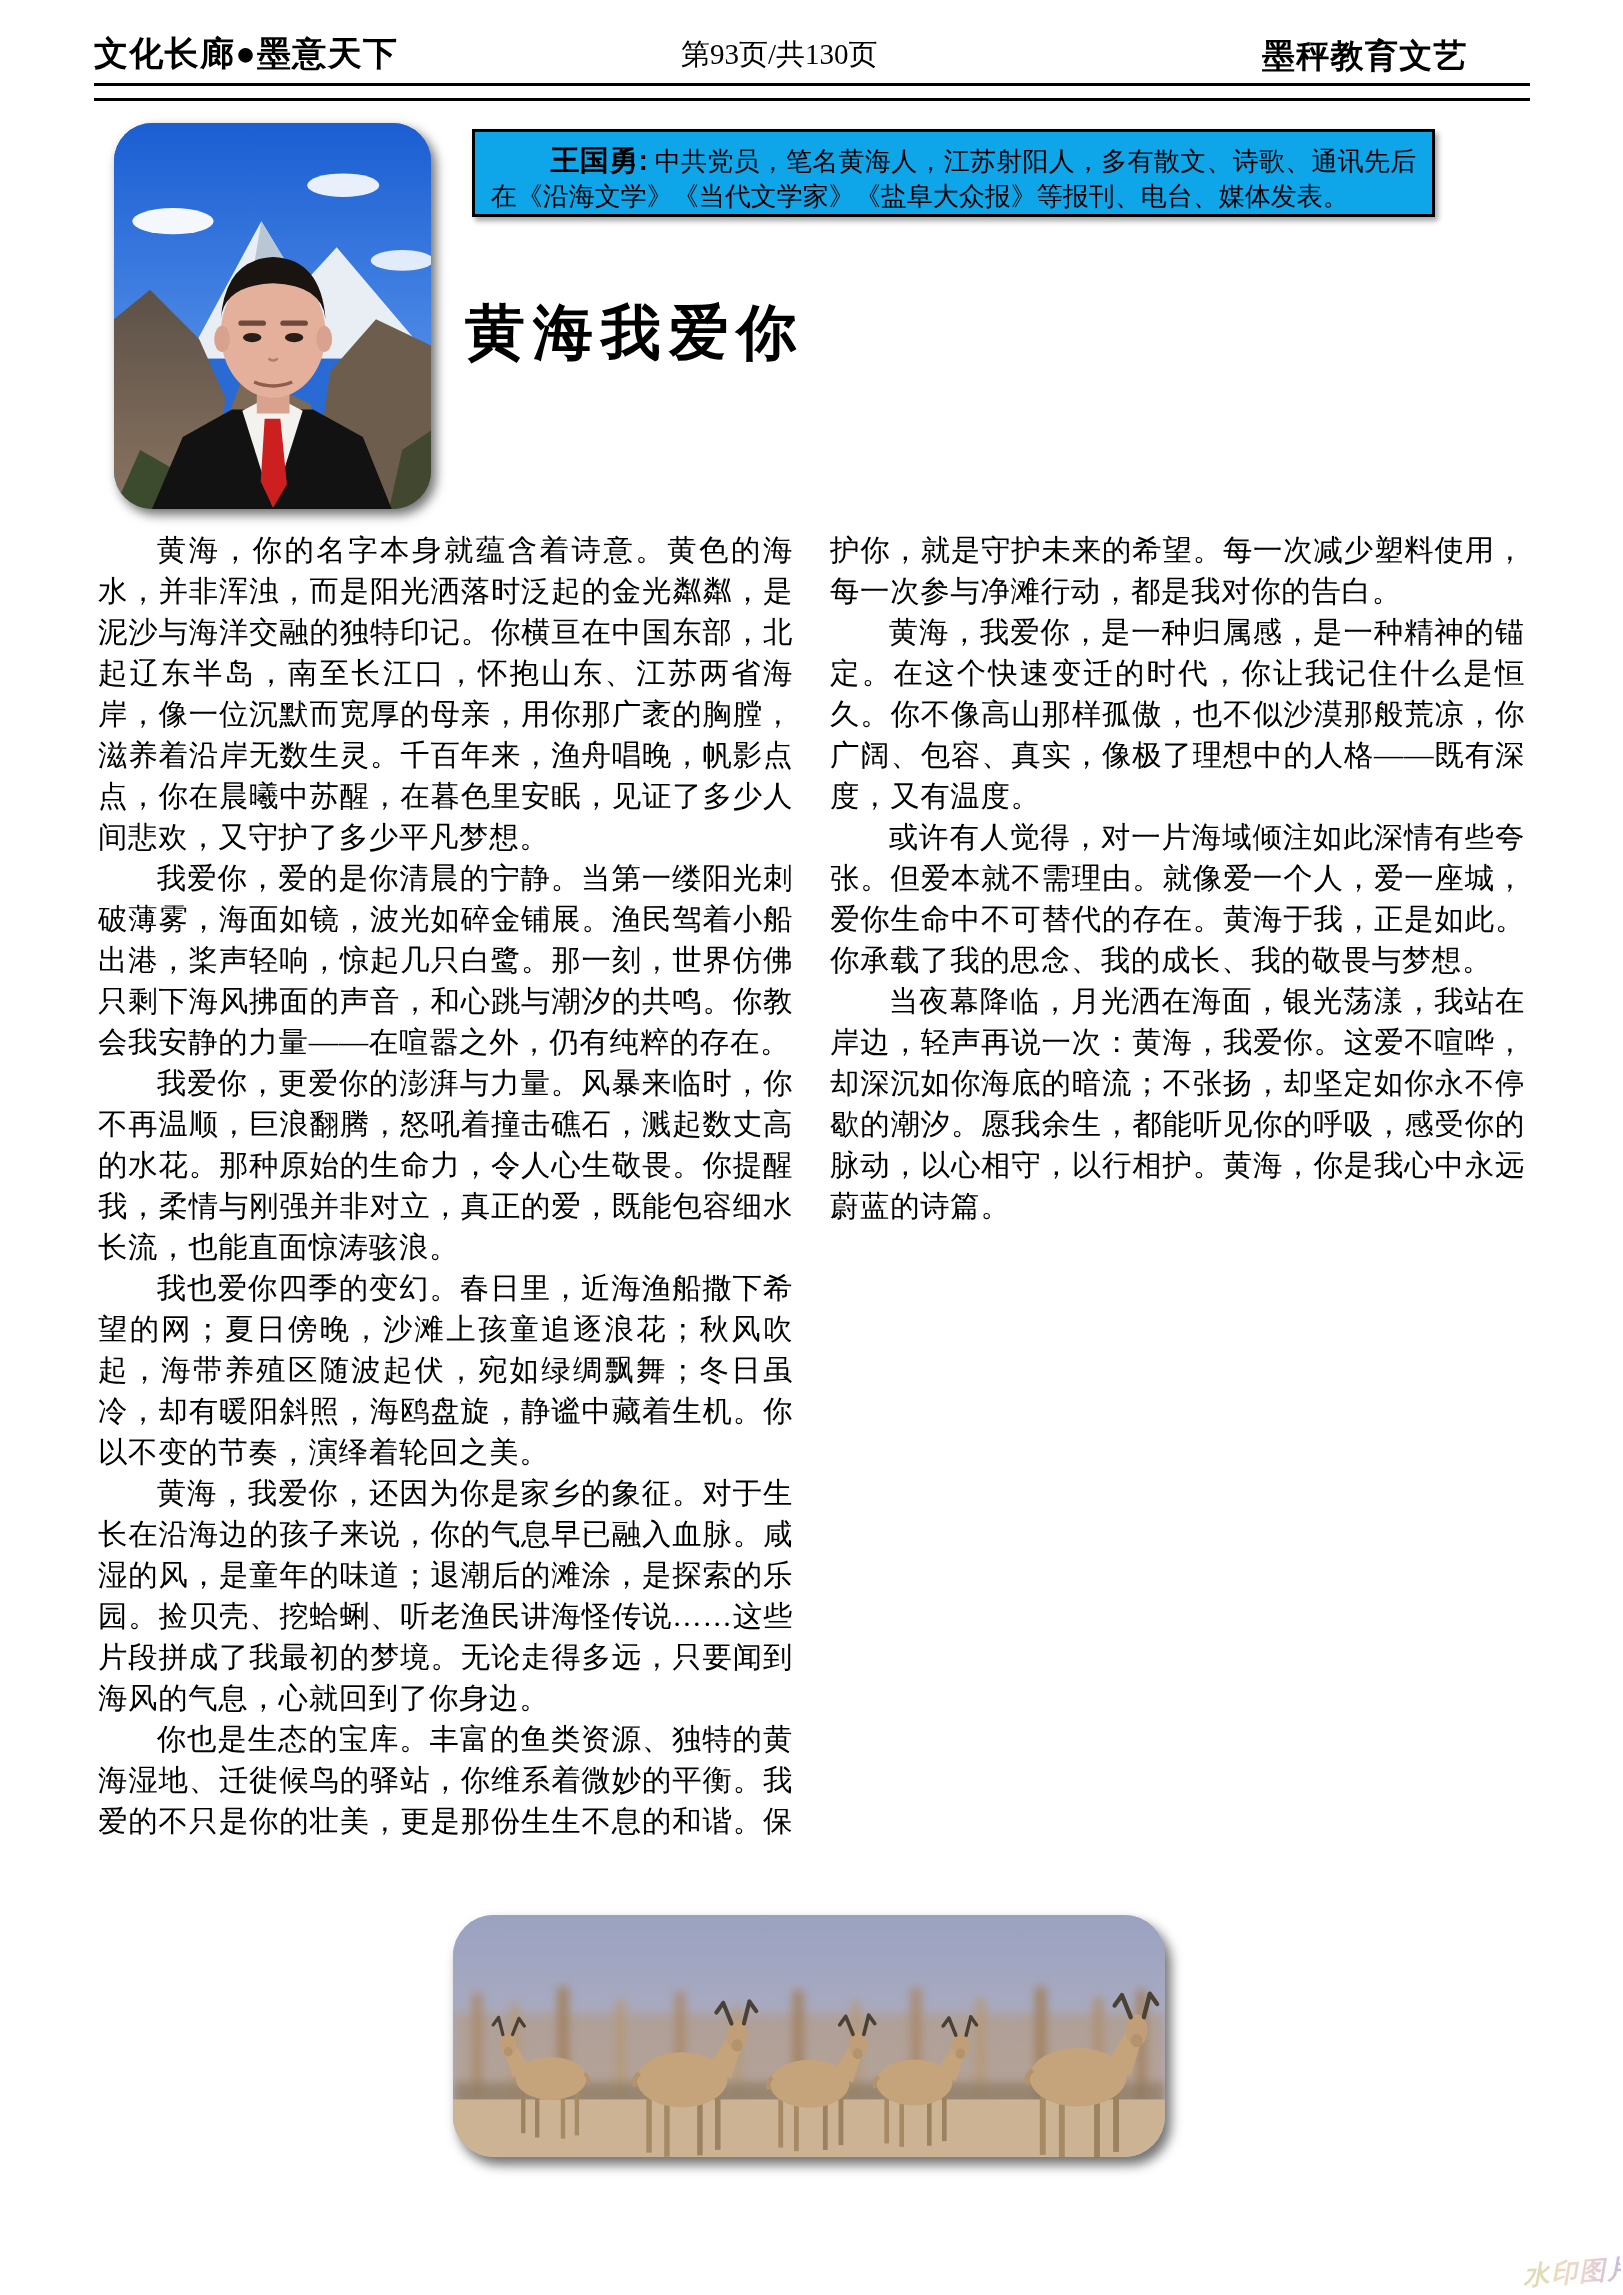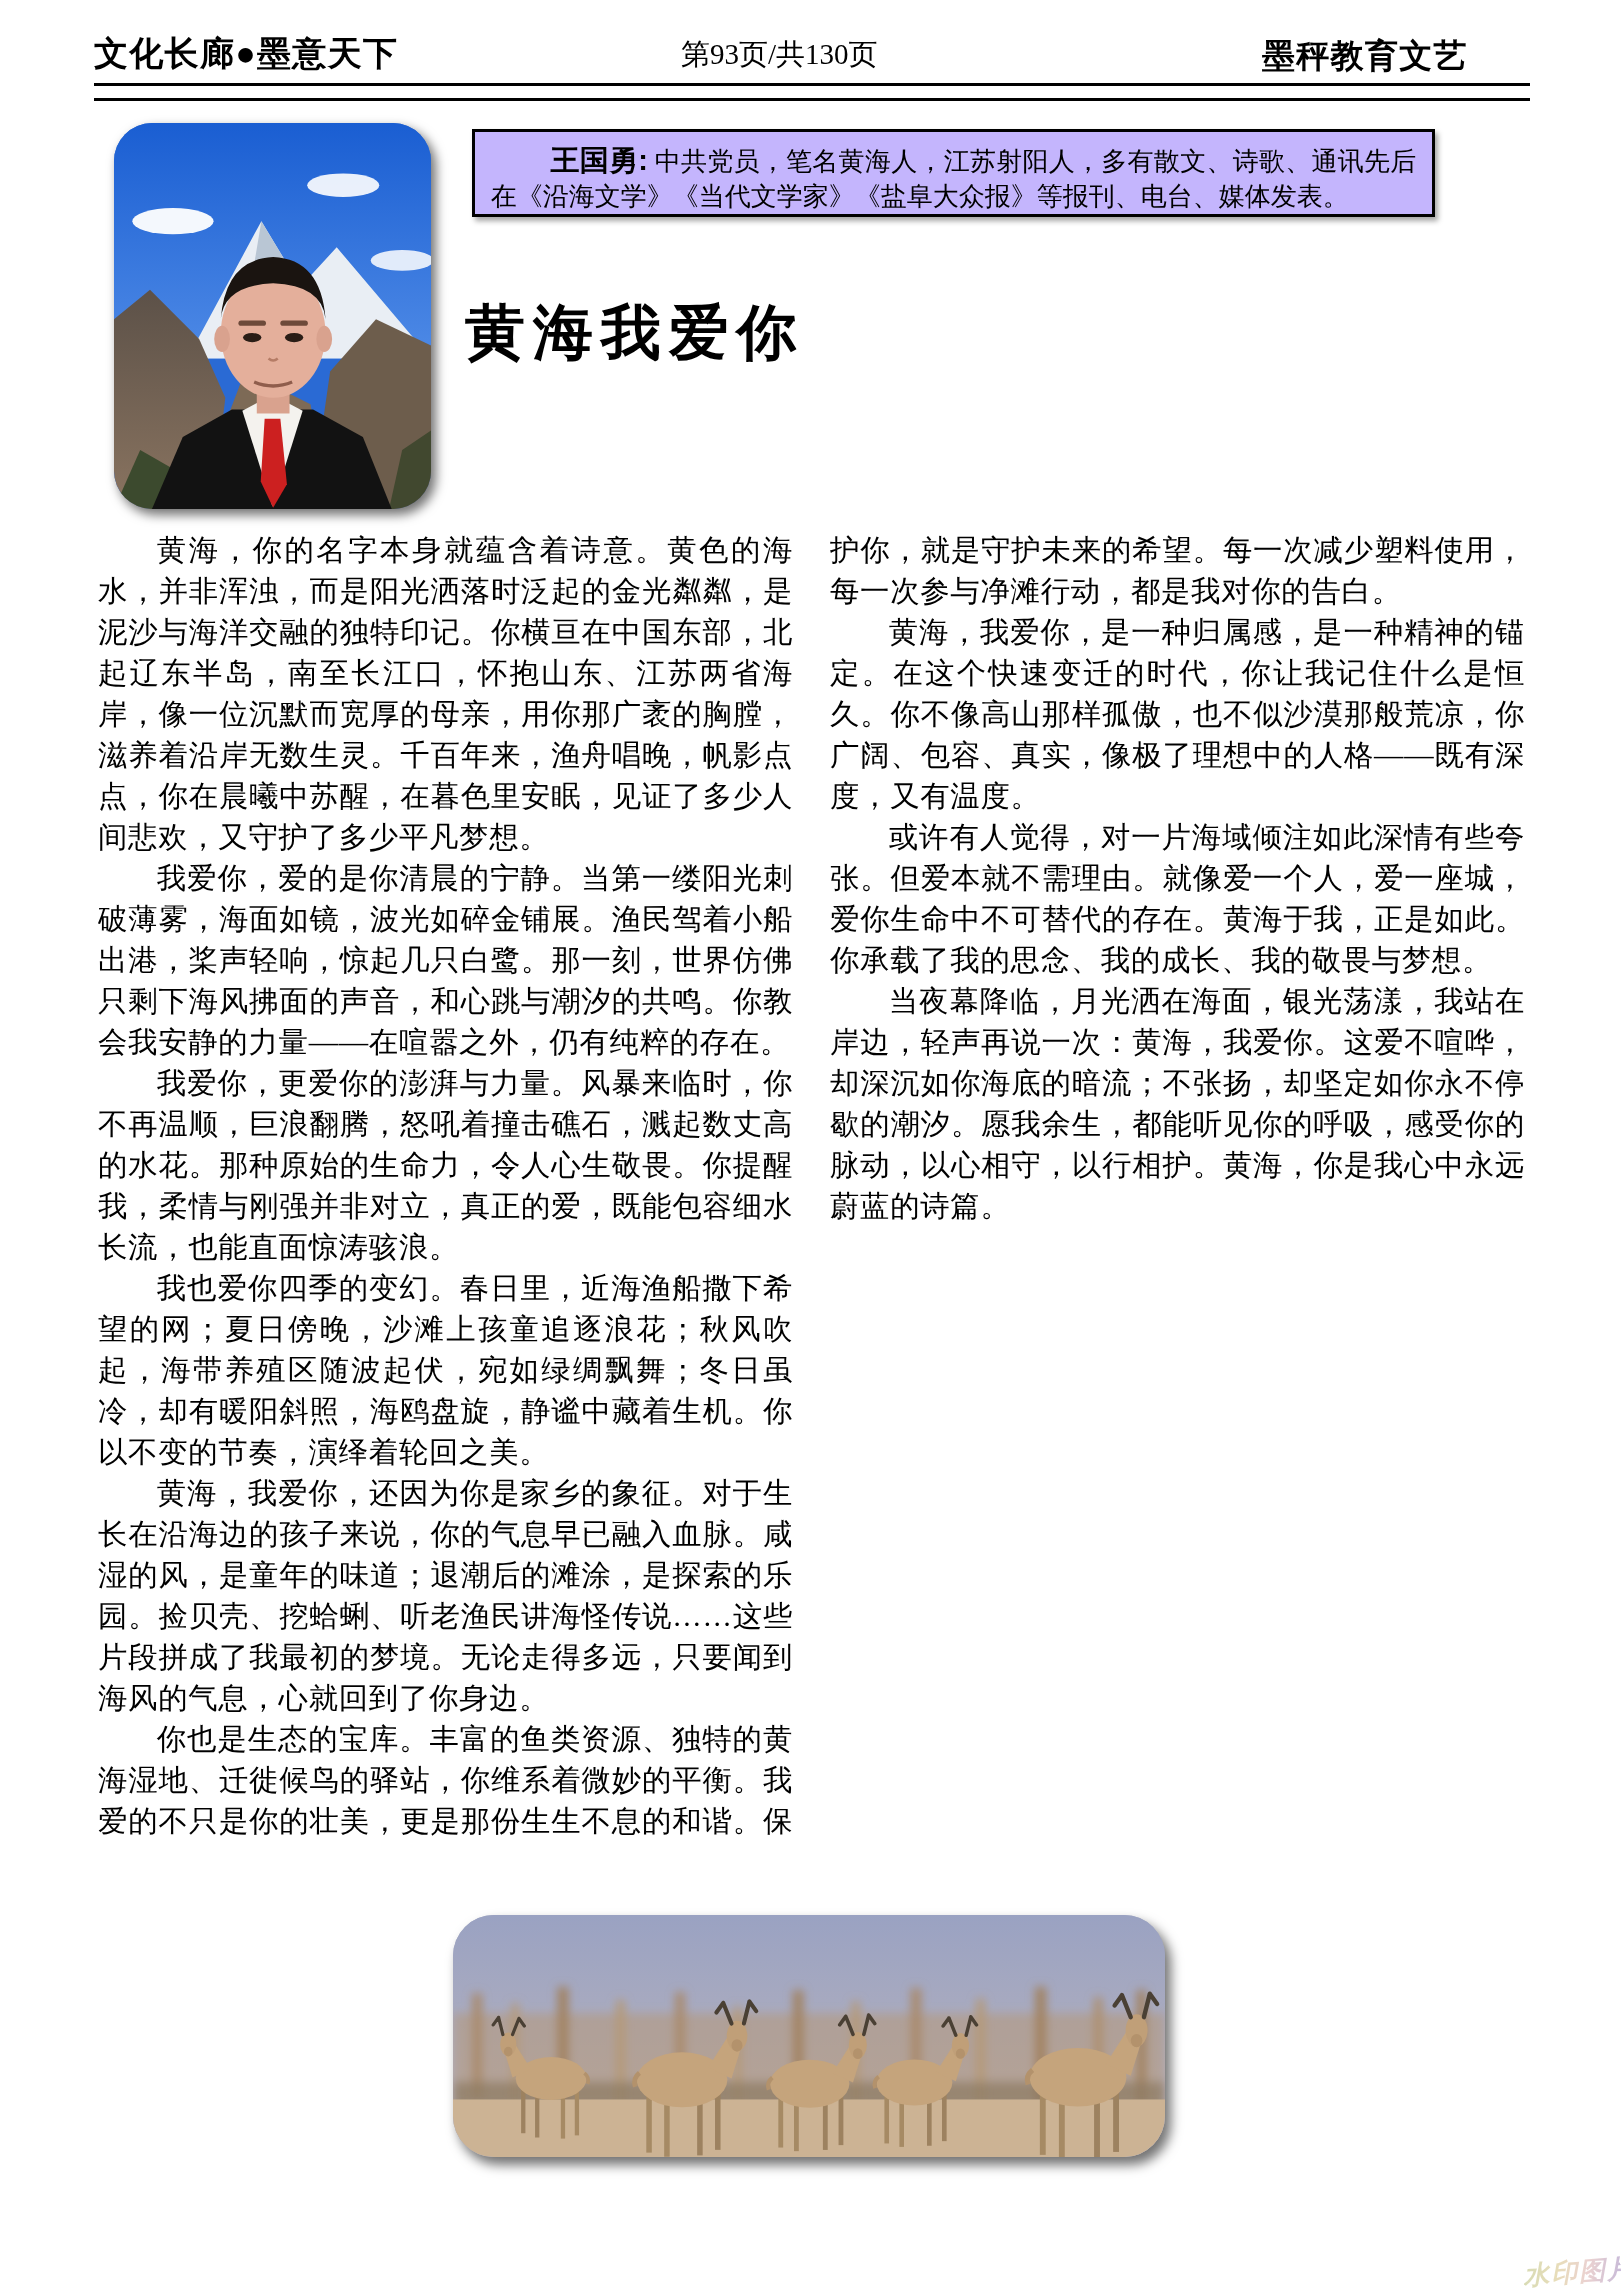--- a/index.html
+++ b/index.html
@@ -28,21 +28,21 @@
   .portrait{
     position:absolute;left:114px;top:123px;width:317px;height:386px;
     border-radius:38px;overflow:hidden;
     box-shadow:4.6px 5.9px 10.5px rgba(0,0,0,.55);
     background:#2a6ad4;
   }
   .portrait svg{display:block;width:100%;height:100%;}
   
   .bio-box{
     position:absolute;left:472px;top:129px;width:963px;height:88px;
-    box-sizing:border-box;border:3.3px solid #000;background:#c4b5fd;
+    box-sizing:border-box;border:3.3px solid #000;background:#0ea5e9;
     box-shadow:2.6px 3.9px 5.2px rgba(0,0,0,.35);
     padding:10.5px 15.7px 0 15.7px;
   }
   .bio-box p{
     margin:0;font-size:26px;line-height:35px;text-align:justify;
     text-indent:2.3em;font-family:"Liberation Serif", serif;
   }
   .bio-box b{font-size:29px;font-family:"Liberation Sans", sans-serif;}
   
   .article-title{

